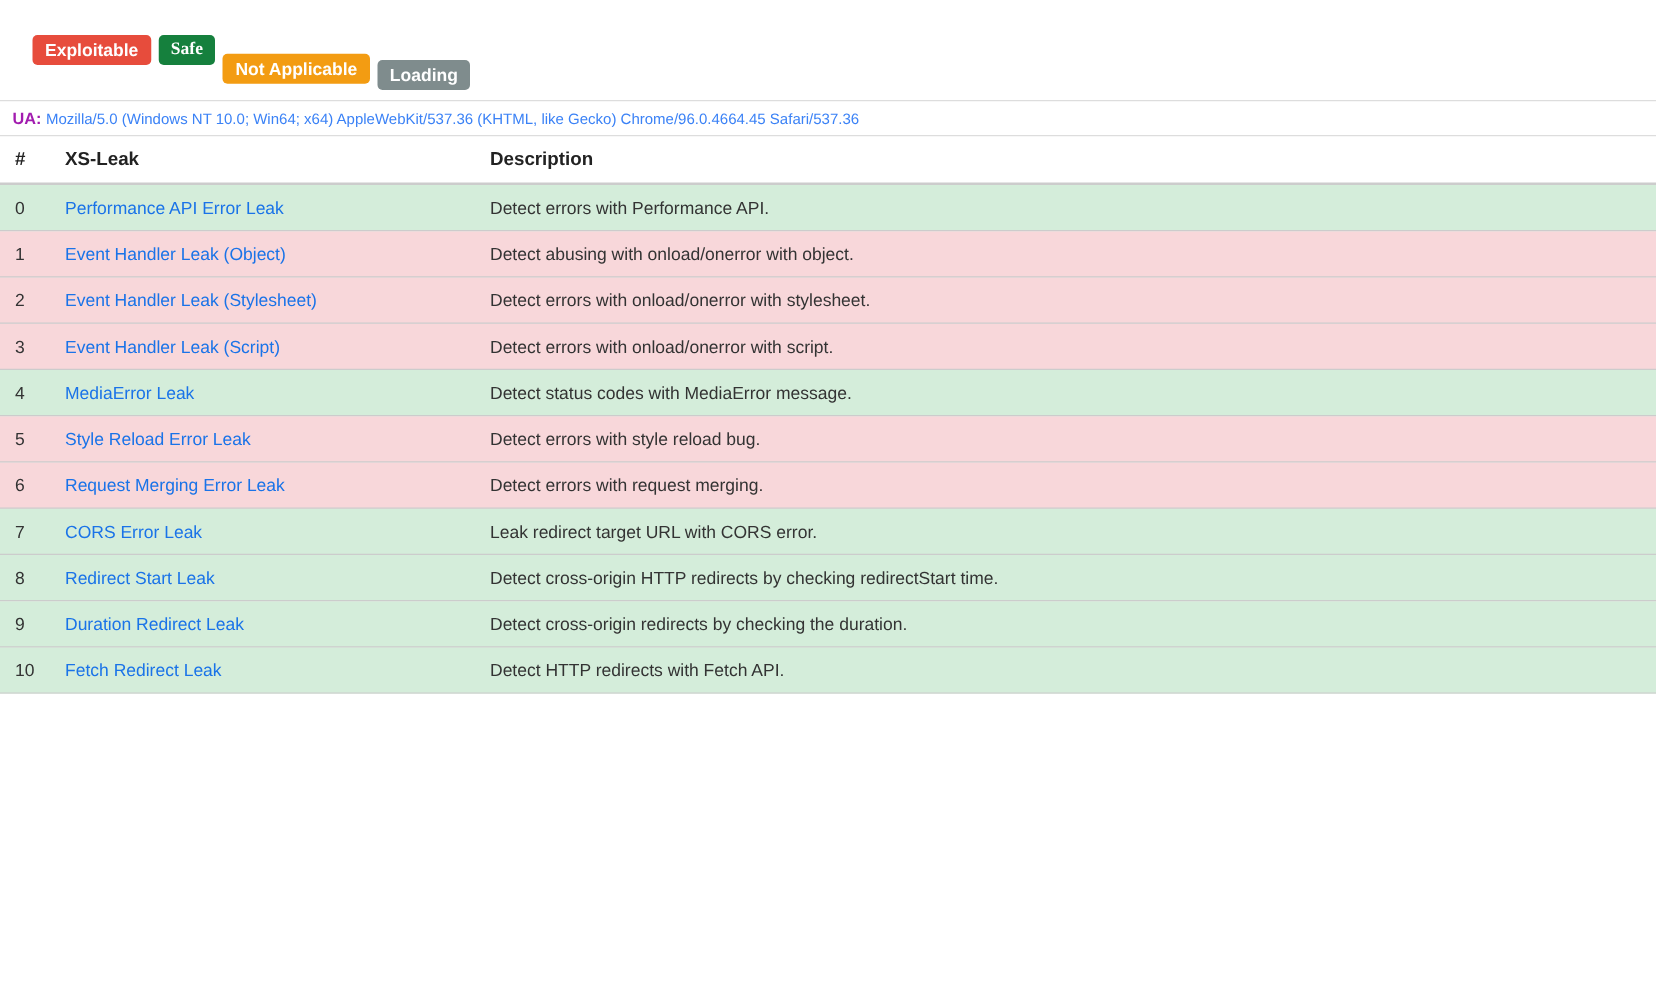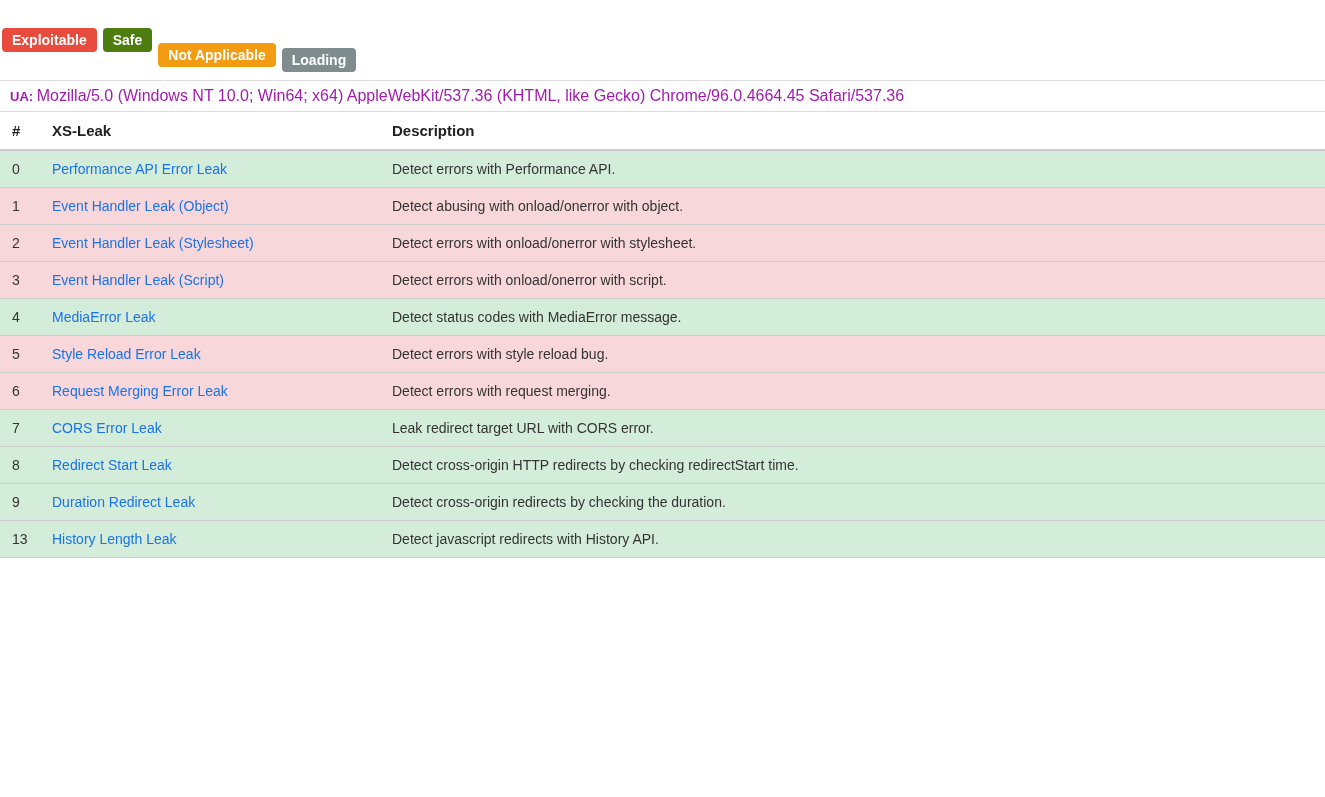--- a/index.html
+++ b/index.html
@@ -7,49 +7,49 @@
       font-family: Arial, sans-serif;
       font-size: 14px;
       background: #fff;
       color: #333;
     }
 
     .header-bar {
       display: flex;
       align-items: center;
       gap: 6px;
-      padding: 8px 2px;
+      padding: 8px 26px;
       border-bottom: 1px solid #ddd;
     }
 
     .badge {
       padding: 4px 10px;
       border-radius: 4px;
       font-weight: bold;
       font-size: 14px;
       color: #fff;
     }
     .badge-exploitable { background: #e74c3c; }
-    .badge-safe { background: #4d7c0f; }
+    .badge-safe { background: #15803d; font-family: Liberation Serif, serif; }
     .badge-not-applicable { background: #f39c12; color: #fff; margin-top: 29px; }
     .badge-loading { background: #7f8c8d; margin-top: 40px; }
 
     .ua-bar {
       padding: 6px 10px;
       font-size: 13px;
       color: #555;
       border-bottom: 1px solid #ddd;
     }
     .ua-bar span.ua-label {
       font-weight: bold;
       color: #a21caf;
     }
     .ua-bar span.ua-value {
-      color: #a21caf;
-      font-size: 16px;
+      color: #3b82f6;
+      font-size: 12px;
     }
 
     table {
       width: 100%;
       border-collapse: collapse;
     }
 
     thead th {
       text-align: left;
       padding: 10px 12px;
@@ -153,18 +153,18 @@
         <td class="row-num">8</td>
         <td><a class="leak-link" href="#">Redirect Start Leak</a></td>
         <td>Detect cross-origin HTTP redirects by checking redirectStart time.</td>
       </tr>
       <tr class="row-green">
         <td class="row-num">9</td>
         <td><a class="leak-link" href="#">Duration Redirect Leak</a></td>
         <td>Detect cross-origin redirects by checking the duration.</td>
       </tr>
       <tr class="row-green">
-        <td class="row-num">13</td>
-        <td><a class="leak-link" href="#">History Length Leak</a></td>
-        <td>Detect javascript redirects with History API.</td>
+        <td class="row-num">10</td>
+        <td><a class="leak-link" href="#">Fetch Redirect Leak</a></td>
+        <td>Detect HTTP redirects with Fetch API.</td>
       </tr>
     </tbody>
 </table>
 
 </body></html>

